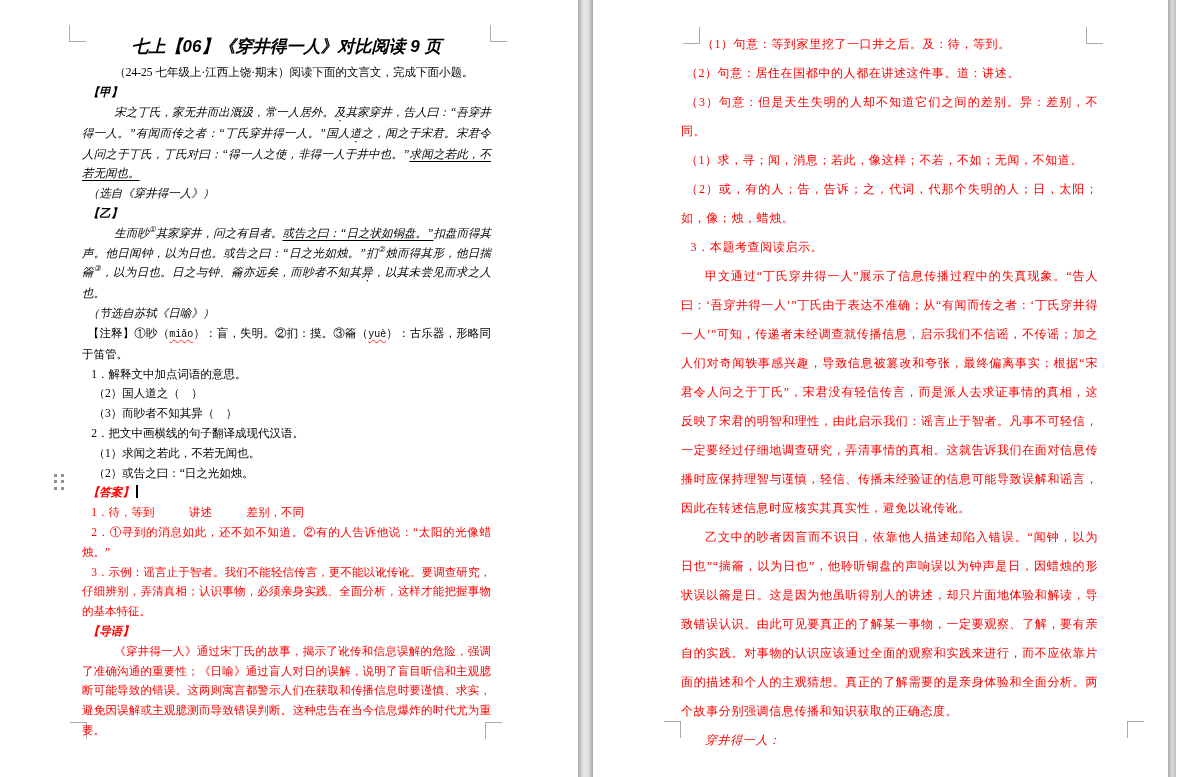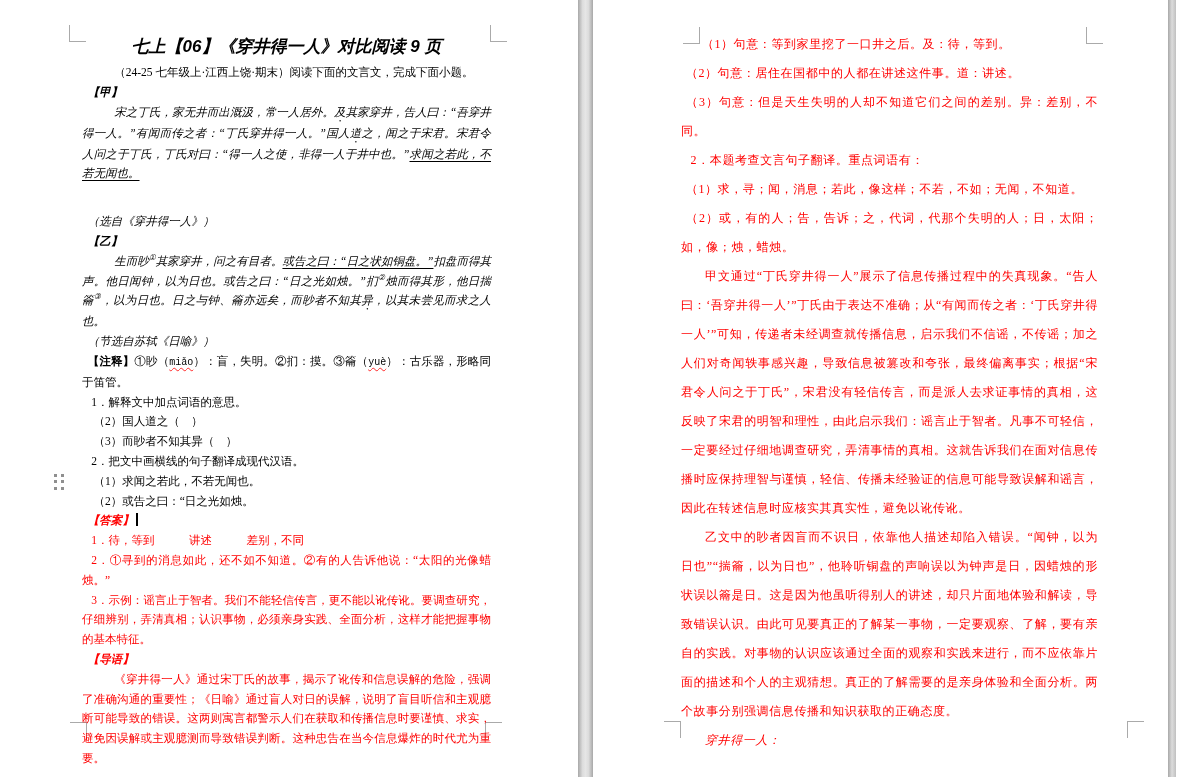--- a/index.html
+++ b/index.html
@@ -34,21 +34,21 @@
     font-weight:bold;font-size:17px;line-height:26px;
     text-align:center;color:#000;margin:0 0 3px 0;font-style:italic;
   }
   .para{margin:0;font-size:11.5px;line-height:19.8px;color:#000;
         text-align:justify;text-justify:inter-ideograph;}
   #c2 .para{font-size:12px;line-height:29px;letter-spacing:0.6px;}
   .kai{font-style:italic;}
   .marker{font-weight:bold;}
   .red{color:#ff0000;}
   .seg-u{text-decoration:underline;text-underline-offset:3px;}
-  .seg-b{font-weight:bold;}
+  .seg-b{font-weight:normal;}
   .seg-wavy{color:inherit;text-decoration:underline wavy #ff2a2a;
             text-decoration-thickness:1px;text-underline-offset:2px;
             font-family:"Liberation Mono","DejaVu Sans Mono",monospace;font-size:10px;}
   .seg-dot{-webkit-text-emphasis:filled dot;-webkit-text-emphasis-position:under right;
            text-emphasis:filled dot;text-emphasis-position:under right;}
   sup.seg{font-size:0.68em;line-height:0;}
   .caret{display:inline-block;width:2px;height:13px;background:#000;
          vertical-align:-2px;margin-left:2px;}
   
   .drag-handle{position:absolute;left:52px;top:472px;width:14px;height:20px;
@@ -81,21 +81,21 @@
     <i></i>
     <i></i>
 </div>
 
 <div class="content" id="c1">
   <h1 class="doc-title">七上【06】《穿井得一人》对比阅读 9 页</h1>
   <div>
       <p class="para " style="text-indent: 2.8em;"><span>（24-25 七年级上·江西上饶·期末）阅读下面的文言文，完成下面小题。</span></p>
       <p class="para marker kai" style="text-indent: 0.5em;"><span>【甲】</span></p>
       <p class="para kai" style="text-indent: 2.8em;"><span>宋之丁氏，家无井而出溉汲，常一人居外。</span><span class="seg-dot">及</span><span>其家穿井，告人曰：“吾穿井得一人。”有闻而传之者：“丁氏穿井得一人。”国人</span><span class="seg-dot">道</span><span>之，闻之于宋君。宋君令人问之于丁氏，丁氏对曰：“得一人之使，非得一人于井中也。”</span><span class="seg-u">求闻之若此，不若无闻也。</span></p>
-      <p class="para kai" style="text-indent: 0.5em; margin-top: 28px;"><span>（选自《穿井得一人》）</span></p>
+      <p class="para kai" style="text-indent: 0.5em;"><span>（选自《穿井得一人》）</span></p>
       <p class="para marker kai" style="text-indent: 0.5em;"><span>【乙】</span></p>
       <p class="para kai" style="text-indent: 2.8em;"><span>生而眇</span><sup class="seg">①</sup><span>其家穿井，问之有目者。</span><span class="seg-u">或告之曰：“日之状如铜盘。”</span><span>扣盘而得其声。他日闻钟，以为日也。或告之曰：“日之光如烛。”扪</span><sup class="seg">②</sup><span>烛而得其形，他日揣籥</span><sup class="seg">③</sup><span>，以为日也。日之与钟、籥亦远矣，而眇者不知其</span><span class="seg-dot">异</span><span>，以其未尝见而求之人也。</span></p>
       <p class="para kai" style="text-indent: 0.5em;"><span>（节选自苏轼《日喻》）</span></p>
       <p class="para " style="text-indent: 0.5em;"><span class="seg-b">【注释】</span><span>①眇（</span><span class="seg-wavy">miǎo</span><span>）：盲，失明。②扪：摸。③籥（</span><span class="seg-wavy">yuè</span><span>）：古乐器，形略同于笛管。</span></p>
       <p class="para " style="text-indent: 0.8em;"><span>1．解释文中加点词语的意思。</span></p>
       <p class="para " style="text-indent: 1em;"><span>（2）国人道之（　）</span></p>
       <p class="para " style="text-indent: 1em;"><span>（3）而眇者不知其异（　）</span></p>
       <p class="para " style="text-indent: 0.8em;"><span>2．把文中画横线的句子翻译成现代汉语。</span></p>
       <p class="para " style="text-indent: 1em;"><span>（1）求闻之若此，不若无闻也。</span></p>
       <p class="para " style="text-indent: 1em;"><span>（2）或告之曰：“日之光如烛。</span></p>
@@ -105,20 +105,20 @@
       <p class="para red" style="text-indent: 0.8em;"><span>3．示例：谣言止于智者。我们不能轻信传言，更不能以讹传讹。要调查研究，仔细辨别，弄清真相；认识事物，必须亲身实践、全面分析，这样才能把握事物的基本特征。</span></p>
       <p class="para marker kai red" style="text-indent: 0.5em;"><span>【导语】</span></p>
       <p class="para red" style="text-indent: 2.8em;"><span>《穿井得一人》通过宋丁氏的故事，揭示了讹传和信息误解的危险，强调了准确沟通的重要性；《日喻》通过盲人对日的误解，说明了盲目听信和主观臆断可能导致的错误。这两则寓言都警示人们在获取和传播信息时要谨慎、求实，避免因误解或主观臆测而导致错误判断。这种忠告在当今信息爆炸的时代尤为重要。</span></p>
     </div>
 </div>
 <div class="content" id="c2">
   <div>
       <p class="para red" style="text-indent: 0.4em; margin-left: 16px;"><span>（1）句意：等到家里挖了一口井之后。及：待，等到。</span></p>
       <p class="para red" style="text-indent: 0.4em;"><span>（2）句意：居住在国都中的人都在讲述这件事。道：讲述。</span></p>
       <p class="para red" style="text-indent: 0.4em;"><span>（3）句意：但是天生失明的人却不知道它们之间的差别。异：差别，不同。</span></p>
-      <p class="para red" style="text-indent: 0.8em;"><span>2．本题考查文言句子翻译。重点词语有：</span></p>
       <p class="para red" style="text-indent: 0.4em;"><span>（1）求，寻；闻，消息；若此，像这样；不若，不如；无闻，不知道。</span></p>
       <p class="para red" style="text-indent: 0.4em;"><span>（2）或，有的人；告，告诉；之，代词，代那个失明的人；日，太阳；如，像；烛，蜡烛。</span></p>
+      <p class="para red" style="text-indent: 0.8em;"><span>3．本题考查阅读启示。</span></p>
       <p class="para red" style="text-indent: 2em;"><span>甲文通过“丁氏穿井得一人”展示了信息传播过程中的失真现象。“告人曰：‘吾穿井得一人’”丁氏由于表达不准确；从“有闻而传之者：‘丁氏穿井得一人’”可知，传递者未经调查就传播信息，启示我们不信谣，不传谣；加之人们对奇闻轶事感兴趣，导致信息被篡改和夸张，最终偏离事实；根据“宋君令人问之于丁氏”，宋君没有轻信传言，而是派人去求证事情的真相，这反映了宋君的明智和理性，由此启示我们：谣言止于智者。凡事不可轻信，一定要经过仔细地调查研究，弄清事情的真相。这就告诉我们在面对信息传播时应保持理智与谨慎，轻信、传播未经验证的信息可能导致误解和谣言，因此在转述信息时应核实其真实性，避免以讹传讹。</span></p>
       <p class="para red" style="text-indent: 2em;"><span>乙文中的眇者因盲而不识日，依靠他人描述却陷入错误。“闻钟，以为日也”“揣籥，以为日也”，他聆听铜盘的声响误以为钟声是日，因蜡烛的形状误以籥是日。这是因为他虽听得别人的讲述，却只片面地体验和解读，导致错误认识。由此可见要真正的了解某一事物，一定要观察、了解，要有亲自的实践。对事物的认识应该通过全面的观察和实践来进行，而不应依靠片面的描述和个人的主观猜想。真正的了解需要的是亲身体验和全面分析。两个故事分别强调信息传播和知识获取的正确态度。</span></p>
       <p class="para red kai" style="text-indent: 2em;"><span>穿井得一人：</span></p>
     </div>
 </div>
 
 </body></html>

